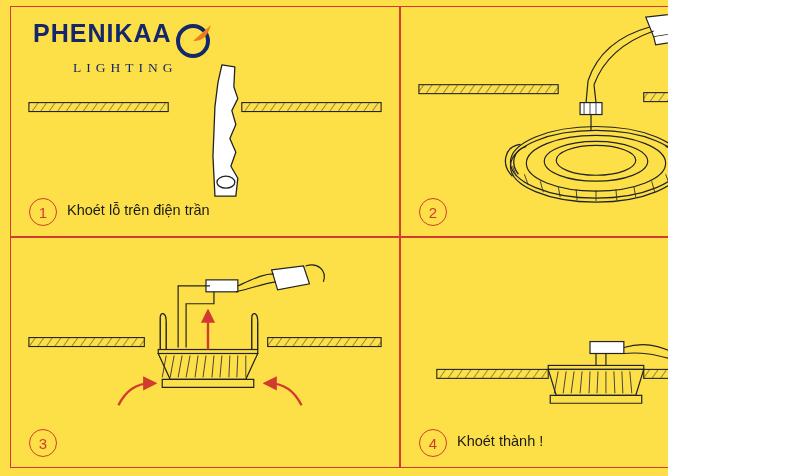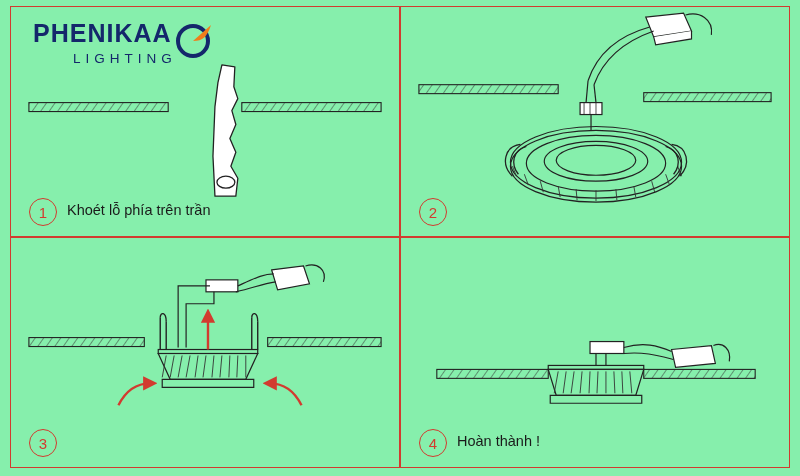--- a/index.html
+++ b/index.html
@@ -1,20 +1,20 @@
 <!DOCTYPE html>
 <html><head>
 <meta charset="utf-8">
 <style>
   html,body{margin:0;padding:0;background:#ffffff;}
   body{font-family:"Liberation Sans", sans-serif;}
   #page{
     position:relative;
-    width:800px;height:476px;
-    background:#86efac;
+    width:668px;height:476px;
+    background:#fde047;
     overflow:hidden;
   }
   .grid{
     position:absolute;left:10px;top:6px;
     width:780px;height:462px;
     display:grid;
     grid-template-columns:1fr 1fr;
     grid-template-rows:1fr 1fr;
   }
   .cell{
@@ -48,23 +48,23 @@
     position:absolute;left:22px;top:14px;
     width:190px;height:56px;
   }
   .logo-word{
     font-family:"Liberation Sans", sans-serif;
     font-weight:bold;letter-spacing:1px;
     font-size:25px;color:#14276b;
     line-height:1;
   }
   .logo-sub{
-    font-family:Liberation Sans, sans-serif;
+    font-family:Liberation Serif, serif;
     font-size:13.5px;letter-spacing:5px;color:#14276b;
-    margin-top:5px;margin-left:40px;
+    margin-top:14px;margin-left:40px;
   }
   .logo-mark{
     position:absolute;right:6px;top:-2px;
   }
 </style>
 </head>
 <body>
 
 <div id="page">
   <div class="grid">
@@ -97,21 +97,21 @@
 
           <g fill="none" stroke="#222" stroke-width="1.3" stroke-linejoin="round">
             <path d="M212 58 L225 60 L224 80 L228 92 L222 104 L226 118 L220 132 L226 146 L221 160 L228 172 L226 190 L205 190 L203 150 L205 100 L208 76 Z" fill="#fff"></path>
             <ellipse cx="216" cy="176" rx="9" ry="6"></ellipse>
           </g>
         </svg>
       </div>
 
       <div class="caption">
         <div class="stepnum">1</div>
-        <div class="captext">Khoét lỗ phía trên trần</div>
+        <div class="captext">Khoét lỗ trên điện trần</div>
       </div>
     </div>
 
     <div class="cell">
       <div class="art">
         <svg viewBox="0 0 390 230" preserveAspectRatio="xMidYMid meet">
           <defs>
             <pattern id="hatchB" width="7" height="7" patternUnits="userSpaceOnUse" patternTransform="rotate(35)">
               <line x1="0" y1="0" x2="0" y2="7" stroke="#333" stroke-width="1"></line>
             </pattern>
@@ -248,18 +248,18 @@
             <path d="M206 116 L206 128"></path>
             <path d="M224 110 C244 104 258 108 272 114"></path>
             <path d="M224 116 C244 114 258 118 274 122"></path>
             <path d="M314 108 C324 104 332 112 330 124"></path>
           </g>
         </svg>
       </div>
 
       <div class="caption">
         <div class="stepnum">4</div>
-        <div class="captext">Hoàn thành !</div>
+        <div class="captext">Khoét thành !</div>
       </div>
     </div>
 
   </div>
 </div>
 
 </body></html>

